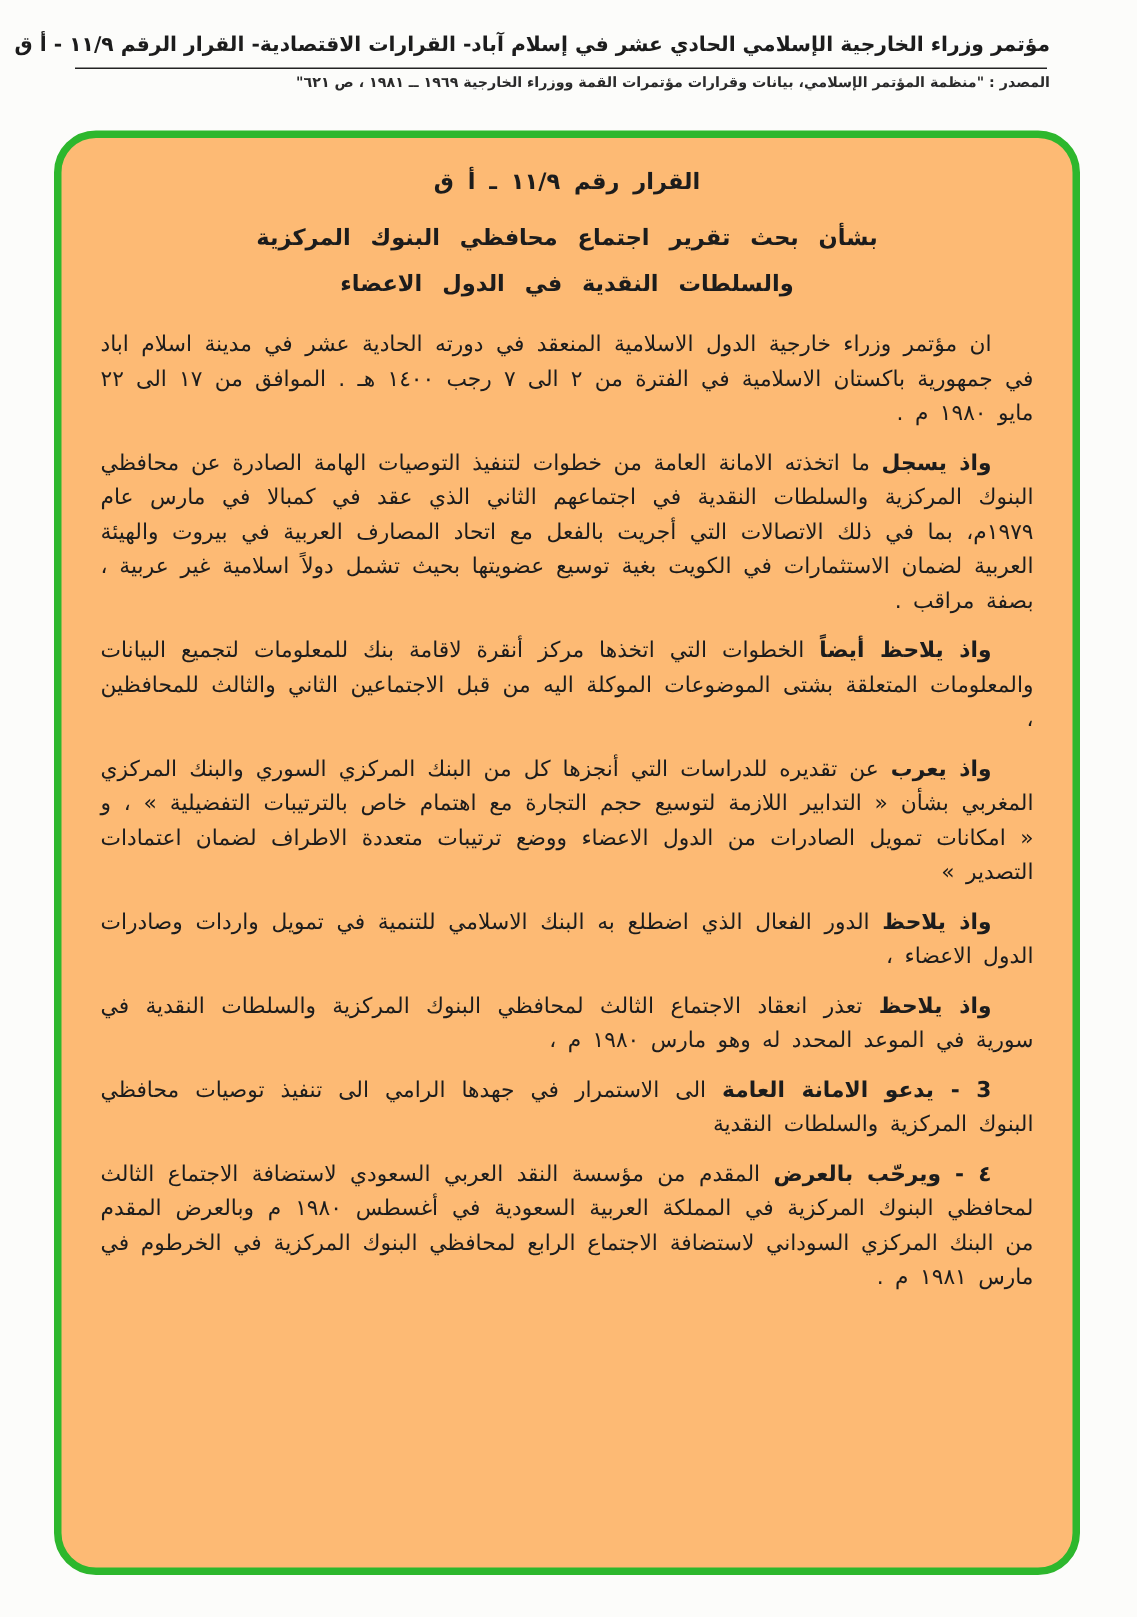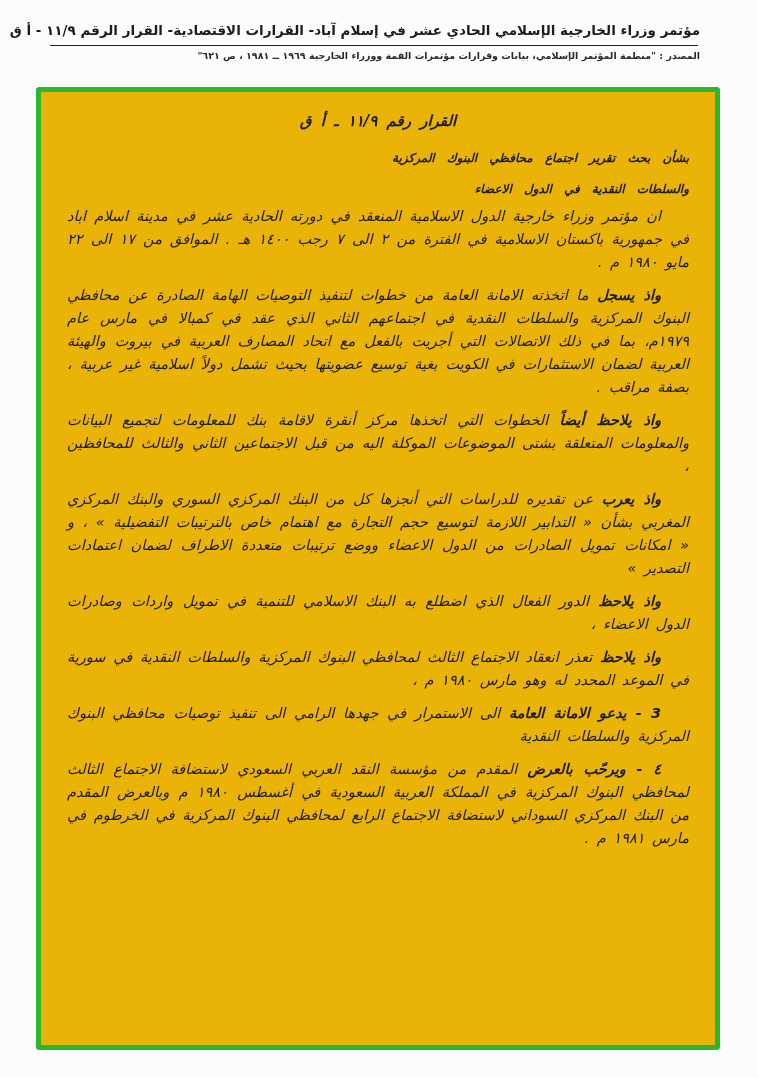--- a/index.html
+++ b/index.html
@@ -31,44 +31,44 @@
     font-size:9.5px;
     font-weight:bold;
     text-align:right;
     color:#2a2a2a;
     letter-spacing:0.2px;
   }
   .frame {
     position:absolute;
     top:87px; right:38px; left:36px; bottom:28px;
     border:5px solid var(--frame_border, #2db72d);
-    border-radius:3px;
-    background:#eab308;
+    border-radius:28px;
+    background:#fdba74;
     padding:16px 26px 8px 26px;
     overflow:hidden;
-    font-style:italic;
   }
   .res-title {
     text-align:center;
     font-size:15px;
     font-weight:bold;
     letter-spacing:0.5px;
     word-spacing:4px;
     margin-top:4px;
   }
   .res-subtitle {
-    text-align:right;
+    text-align:center;
     font-weight:bold;
-    font-size:12px;
+    font-size:15px;
     line-height:31px;
     margin-top:13px;
     word-spacing:8px;
     letter-spacing:0.3px;
   }
   .body {
+    margin-top:14px;
     font-size:14.5px;
     line-height:23px;
     text-align:justify;
     word-spacing:3px;
   }
   .para {
     text-indent:28px;
     margin-bottom:10px;
   }
   .lead { font-weight:bold; }

